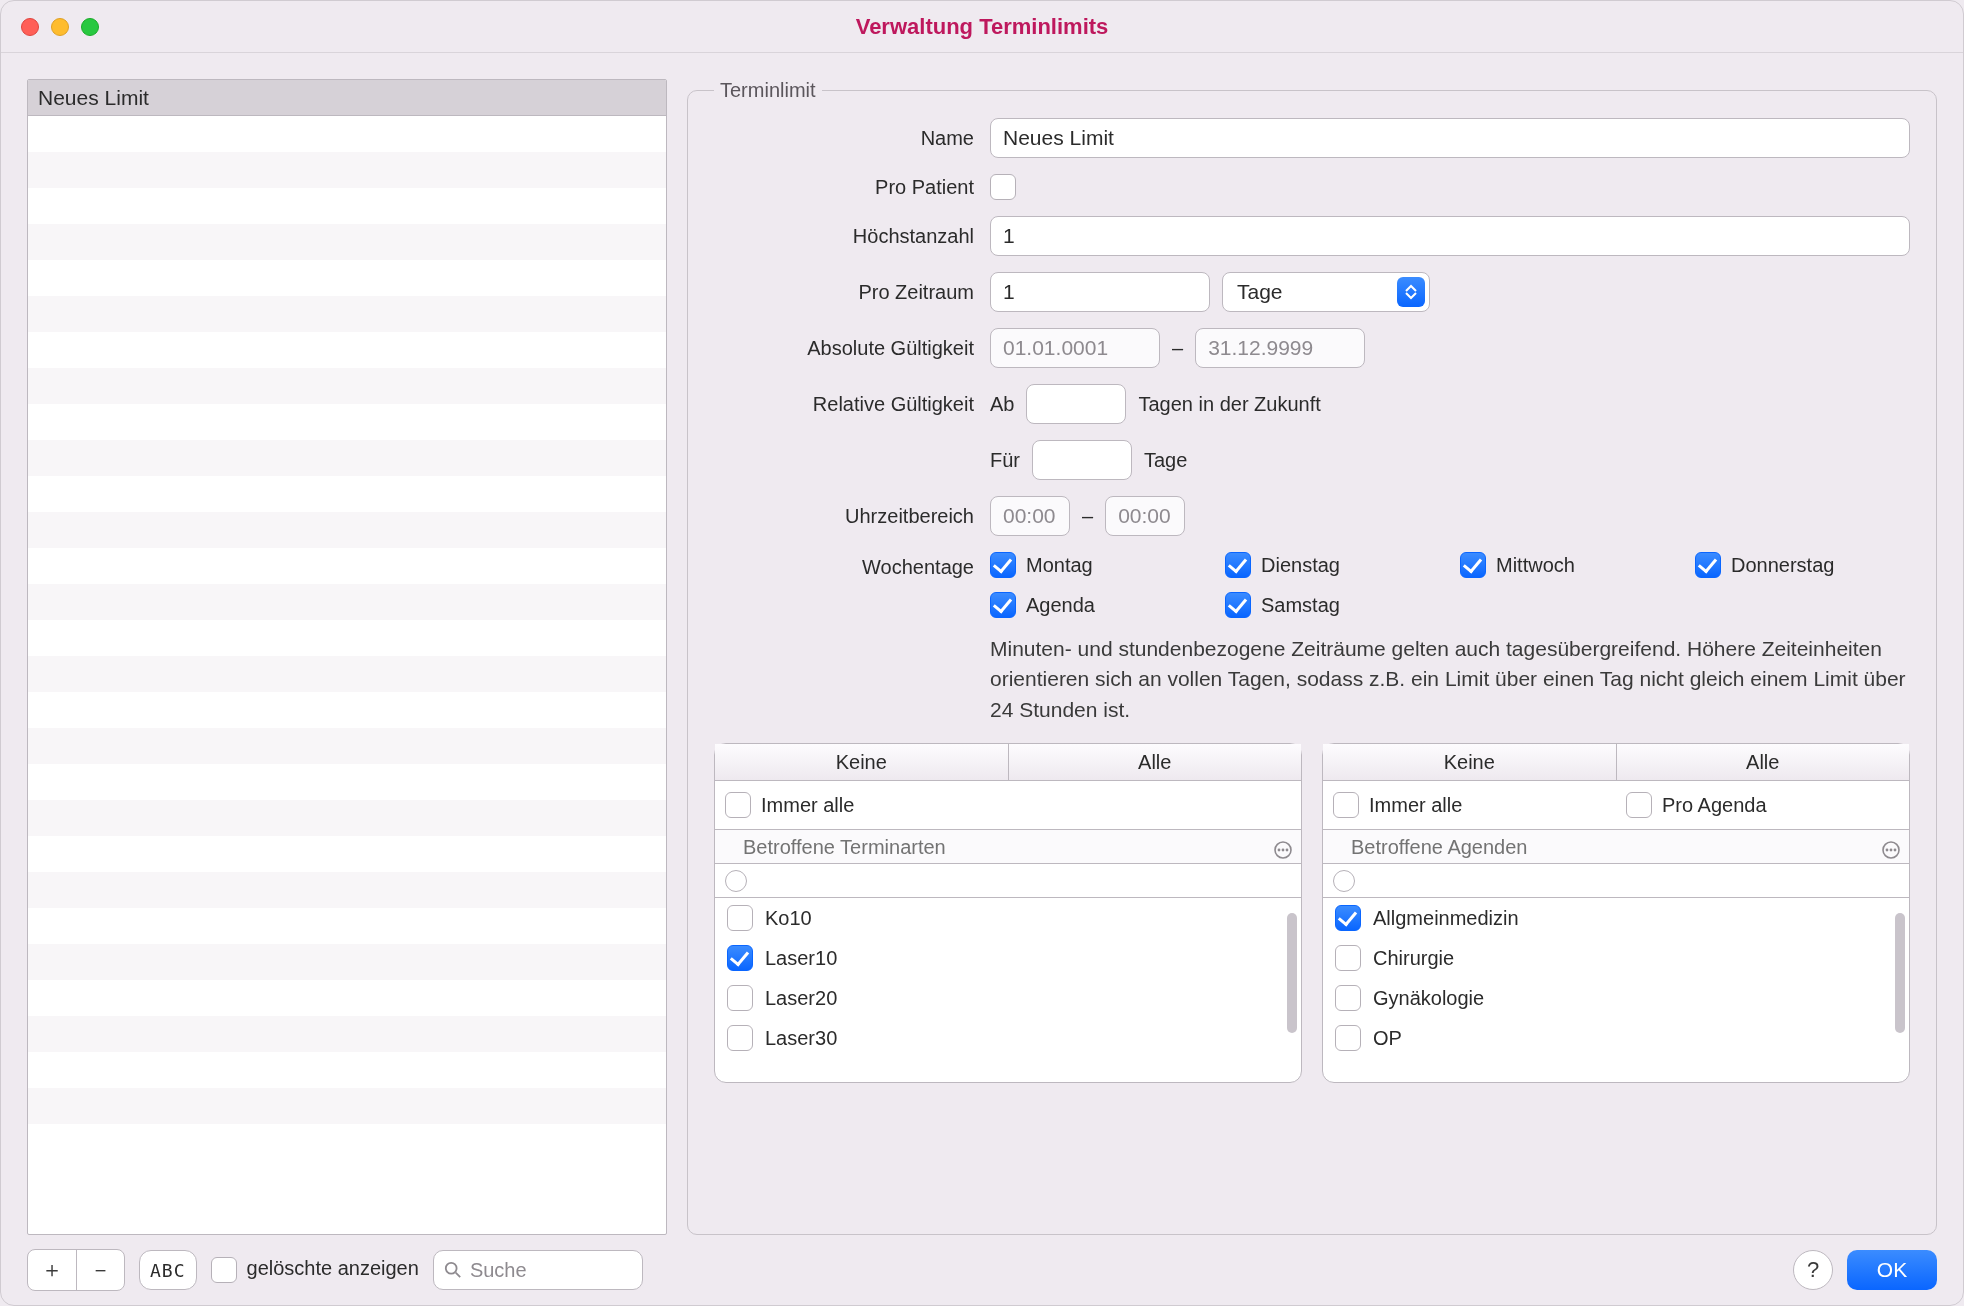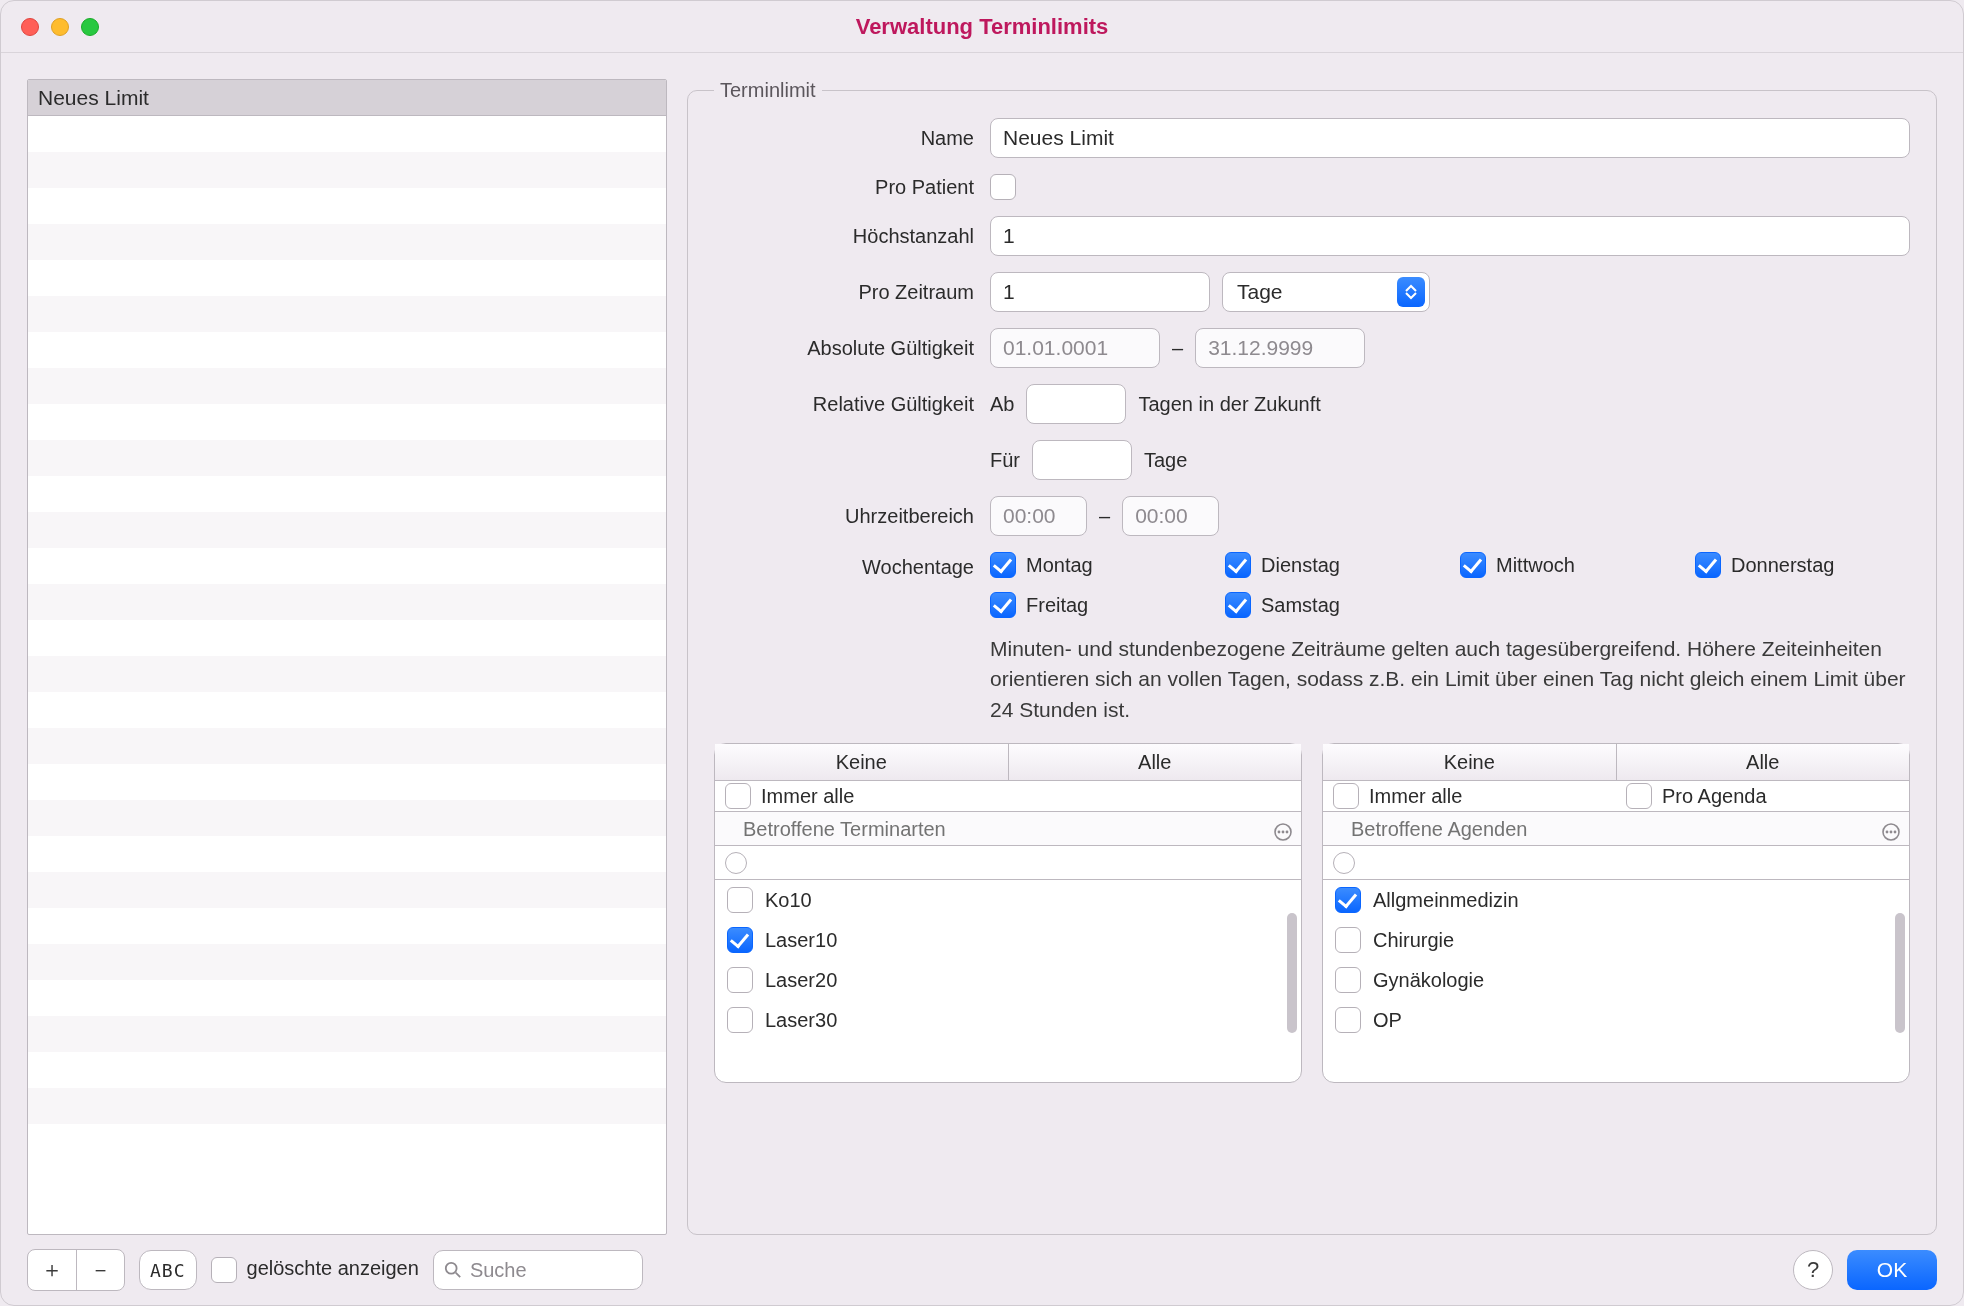--- a/index.html
+++ b/index.html
@@ -71,21 +71,21 @@
   .form{display:grid;grid-template-columns:260px 1fr;column-gap:16px;row-gap:16px;align-items:center;}
   .form .lbl{justify-self:end;white-space:nowrap;}
   .txt{
     height:40px;border:1px solid var(--border);border-radius:8px;background:#fff;
     padding:0 12px;font-size:21px;color:var(--text);
   }
   .txt.dis{color:var(--muted);background:#fbfafc;}
   .txt.sm{width:100px;}
   .txt.mid{width:220px;}
   .txt.date{width:170px;}
-  .txt.time{width:97px;}
+  .txt.time{width:80px;}
   .combo{
     height:40px;border:1px solid var(--border);border-radius:8px;background:#fff;
     display:inline-flex;align-items:center;padding:0 4px 0 14px;gap:10px;font-size:21px;
   }
   .combo .arrows{
     width:28px;height:30px;border-radius:6px;
     background:linear-gradient(var(--accent-grad-top),var(--accent-grad-bot));
     display:flex;flex-direction:column;align-items:center;justify-content:center;color:#fff;
   }
   .combo .arrows svg{display:block;}
@@ -107,21 +107,21 @@
   .tbl{
     flex:1;border:1px solid var(--border);border-radius:12px;background:#fff;
     display:flex;flex-direction:column;min-height:340px;position:relative;
   }
   .tbl .hdr{display:flex;border-bottom:1px solid var(--border);}
   .tbl .hdr .cell{
     flex:1;text-align:center;height:36px;line-height:36px;font-size:20px;
     background:linear-gradient(#fdfcfe,#eee9ef);
   }
   .tbl .hdr .cell+.cell{border-left:1px solid var(--border);}
-  .tbl .opts{display:flex;height:31px;align-items:center;border-bottom:1px solid var(--border);}
+  .tbl .opts{display:flex;height:49px;align-items:center;border-bottom:1px solid var(--border);}
   .tbl .opts .optcell{flex:1;display:flex;align-items:center;gap:10px;padding:0 10px;}
   .tbl .section-title{
     height:34px;line-height:34px;padding:0 28px;font-size:20px;color:#737373;
     border-bottom:1px solid var(--border);background:#fbfafc;position:relative;
   }
   .tbl .more{position:absolute;right:8px;top:6px;color:#7c777e;}
   .tbl .search-row{
     height:34px;border-bottom:1px solid var(--border);display:flex;align-items:center;padding:0 10px;gap:10px;
     color:#a39ea5;
   }
@@ -278,21 +278,21 @@
             <label class="day">
               <span class="cb checked"></span>
               <span>Mittwoch</span>
             </label>
             <label class="day">
               <span class="cb checked"></span>
               <span>Donnerstag</span>
             </label>
             <label class="day">
               <span class="cb checked"></span>
-              <span>Freitag</span>
+              <span>Agenda</span>
             </label>
             <label class="day">
               <span class="cb checked"></span>
               <span>Samstag</span>
             </label>
           </div>
 
         <div></div>
         <div class="note">Minuten- und stundenbezogene Zeiträume gelten auch tagesübergreifend. Höhere Zeiteinheiten orientieren sich an vollen Tagen, sodass z.B. ein Limit über einen Tag nicht gleich einem Limit über 24 Stunden ist.</div>
       </div>

